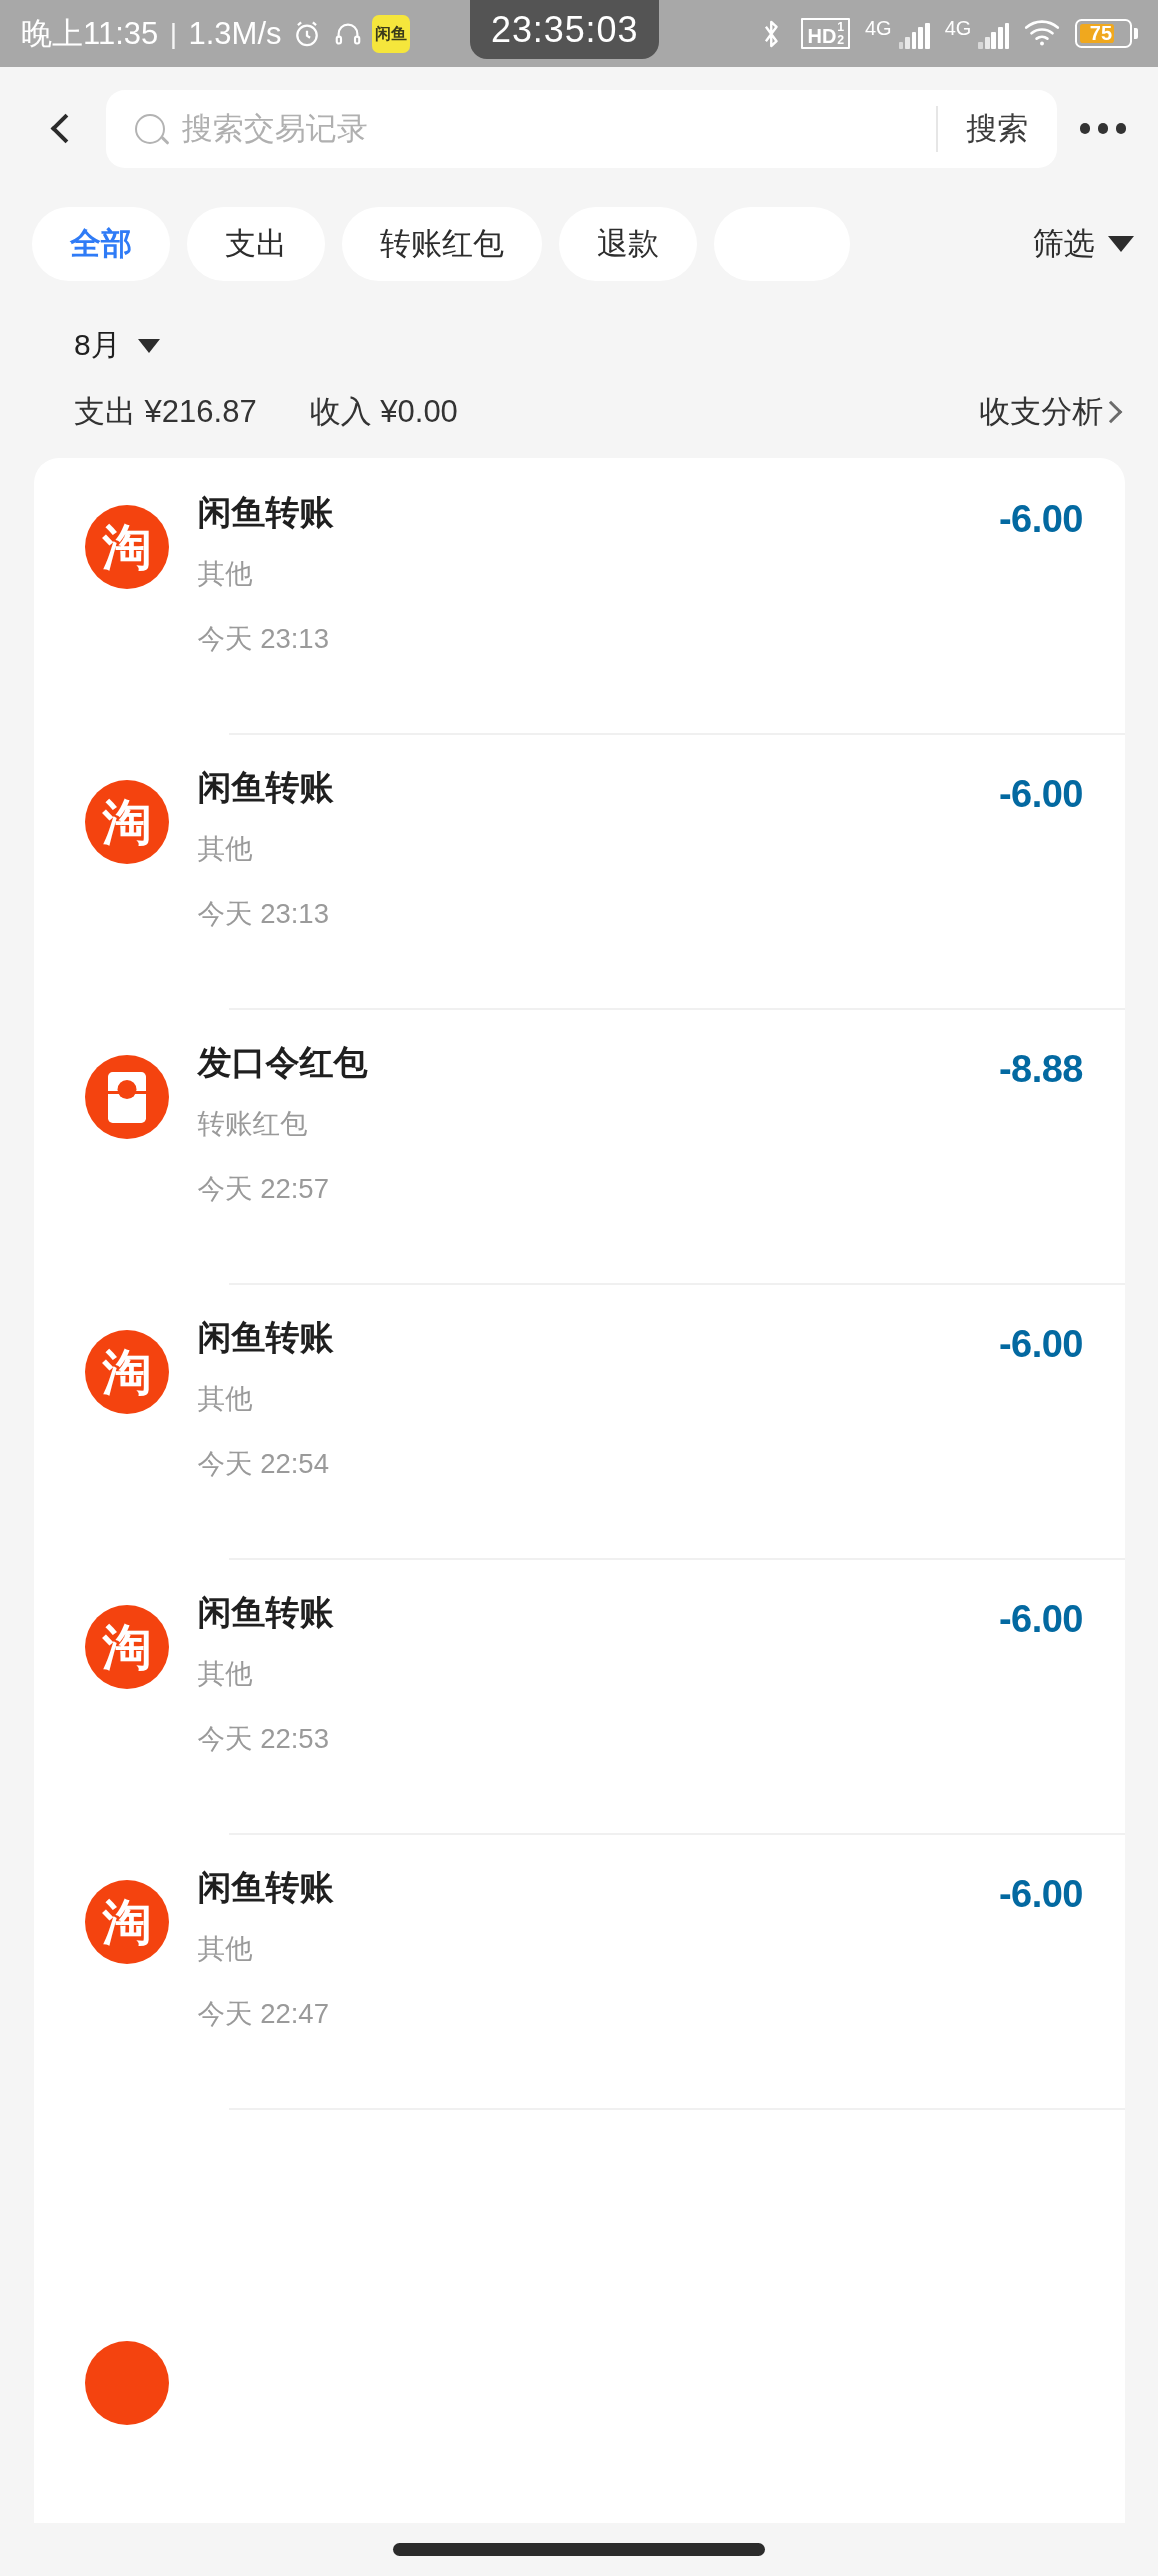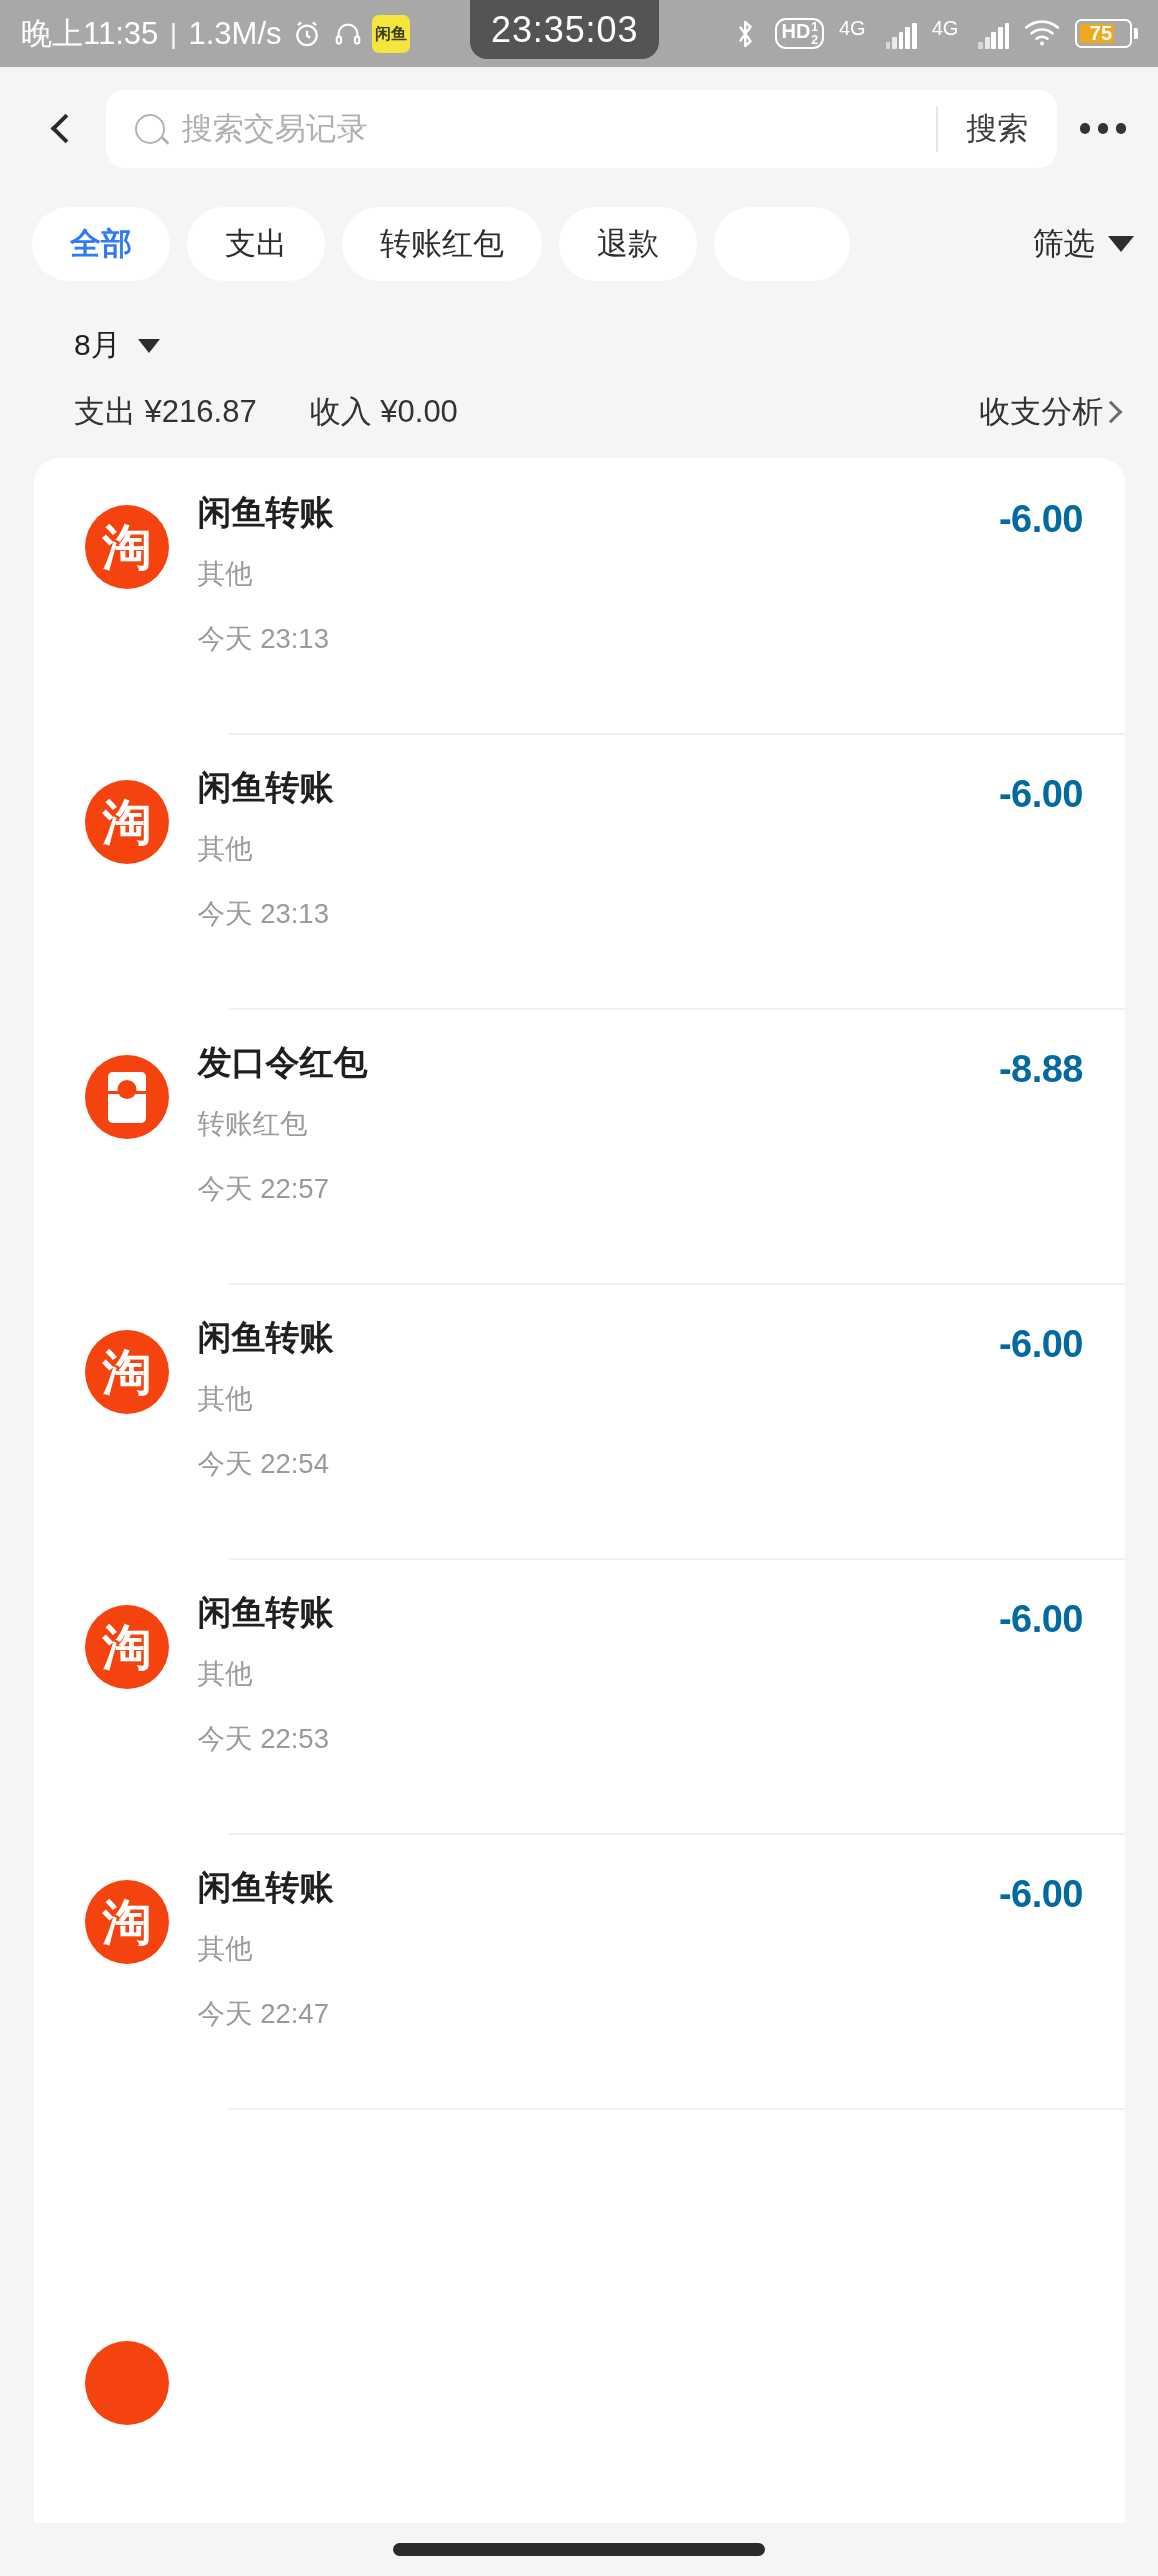--- a/index.html
+++ b/index.html
@@ -55,30 +55,30 @@
     padding: 0 21px;
     background: rgba(70,70,70,0.86);
     border-radius: 0 0 17px 17px;
     color: #ffffff;
     font-size: 36px;
     display: flex; align-items: center;
     letter-spacing: 0.9px;
   }
   .hd-box {
     border: 2.8px solid #fff;
-    border-radius: 11px;
+    border-radius: 1px;
     padding: 0.9px 3.8px 0.9px 4.7px;
     font-size: 20px;
     font-weight: bold;
     display: flex;
-    align-items: flex-start;
+    align-items: flex-end;
     line-height: 1;
   }
   .hd-stack { display:flex; flex-direction:column; font-size:12.3px; line-height:1; margin-left:0.9px; }
-  .sig-group { display: flex; align-items: flex-end; gap: 20px; }
+  .sig-group { display: flex; align-items: flex-end; gap: 7px; }
   .sig-label { font-size: 20px; line-height: 1; margin-bottom: 11.4px; }
   .bars { display: flex; align-items: flex-end; gap: 1.9px; height: 25px; }
   .bars i { display:block; width: 4.7px; background: #fff; border-radius: 0.9px; }
   .bars i:nth-child(1){height:7.6px;opacity:.55}
   .bars i:nth-child(2){height:12.3px;opacity:.75}
   .bars i:nth-child(3){height:17px}
   .bars i:nth-child(4){height:22px}
   .bars i:nth-child(5){height:26.6px}
   .battery {
     display: flex; align-items: center;

